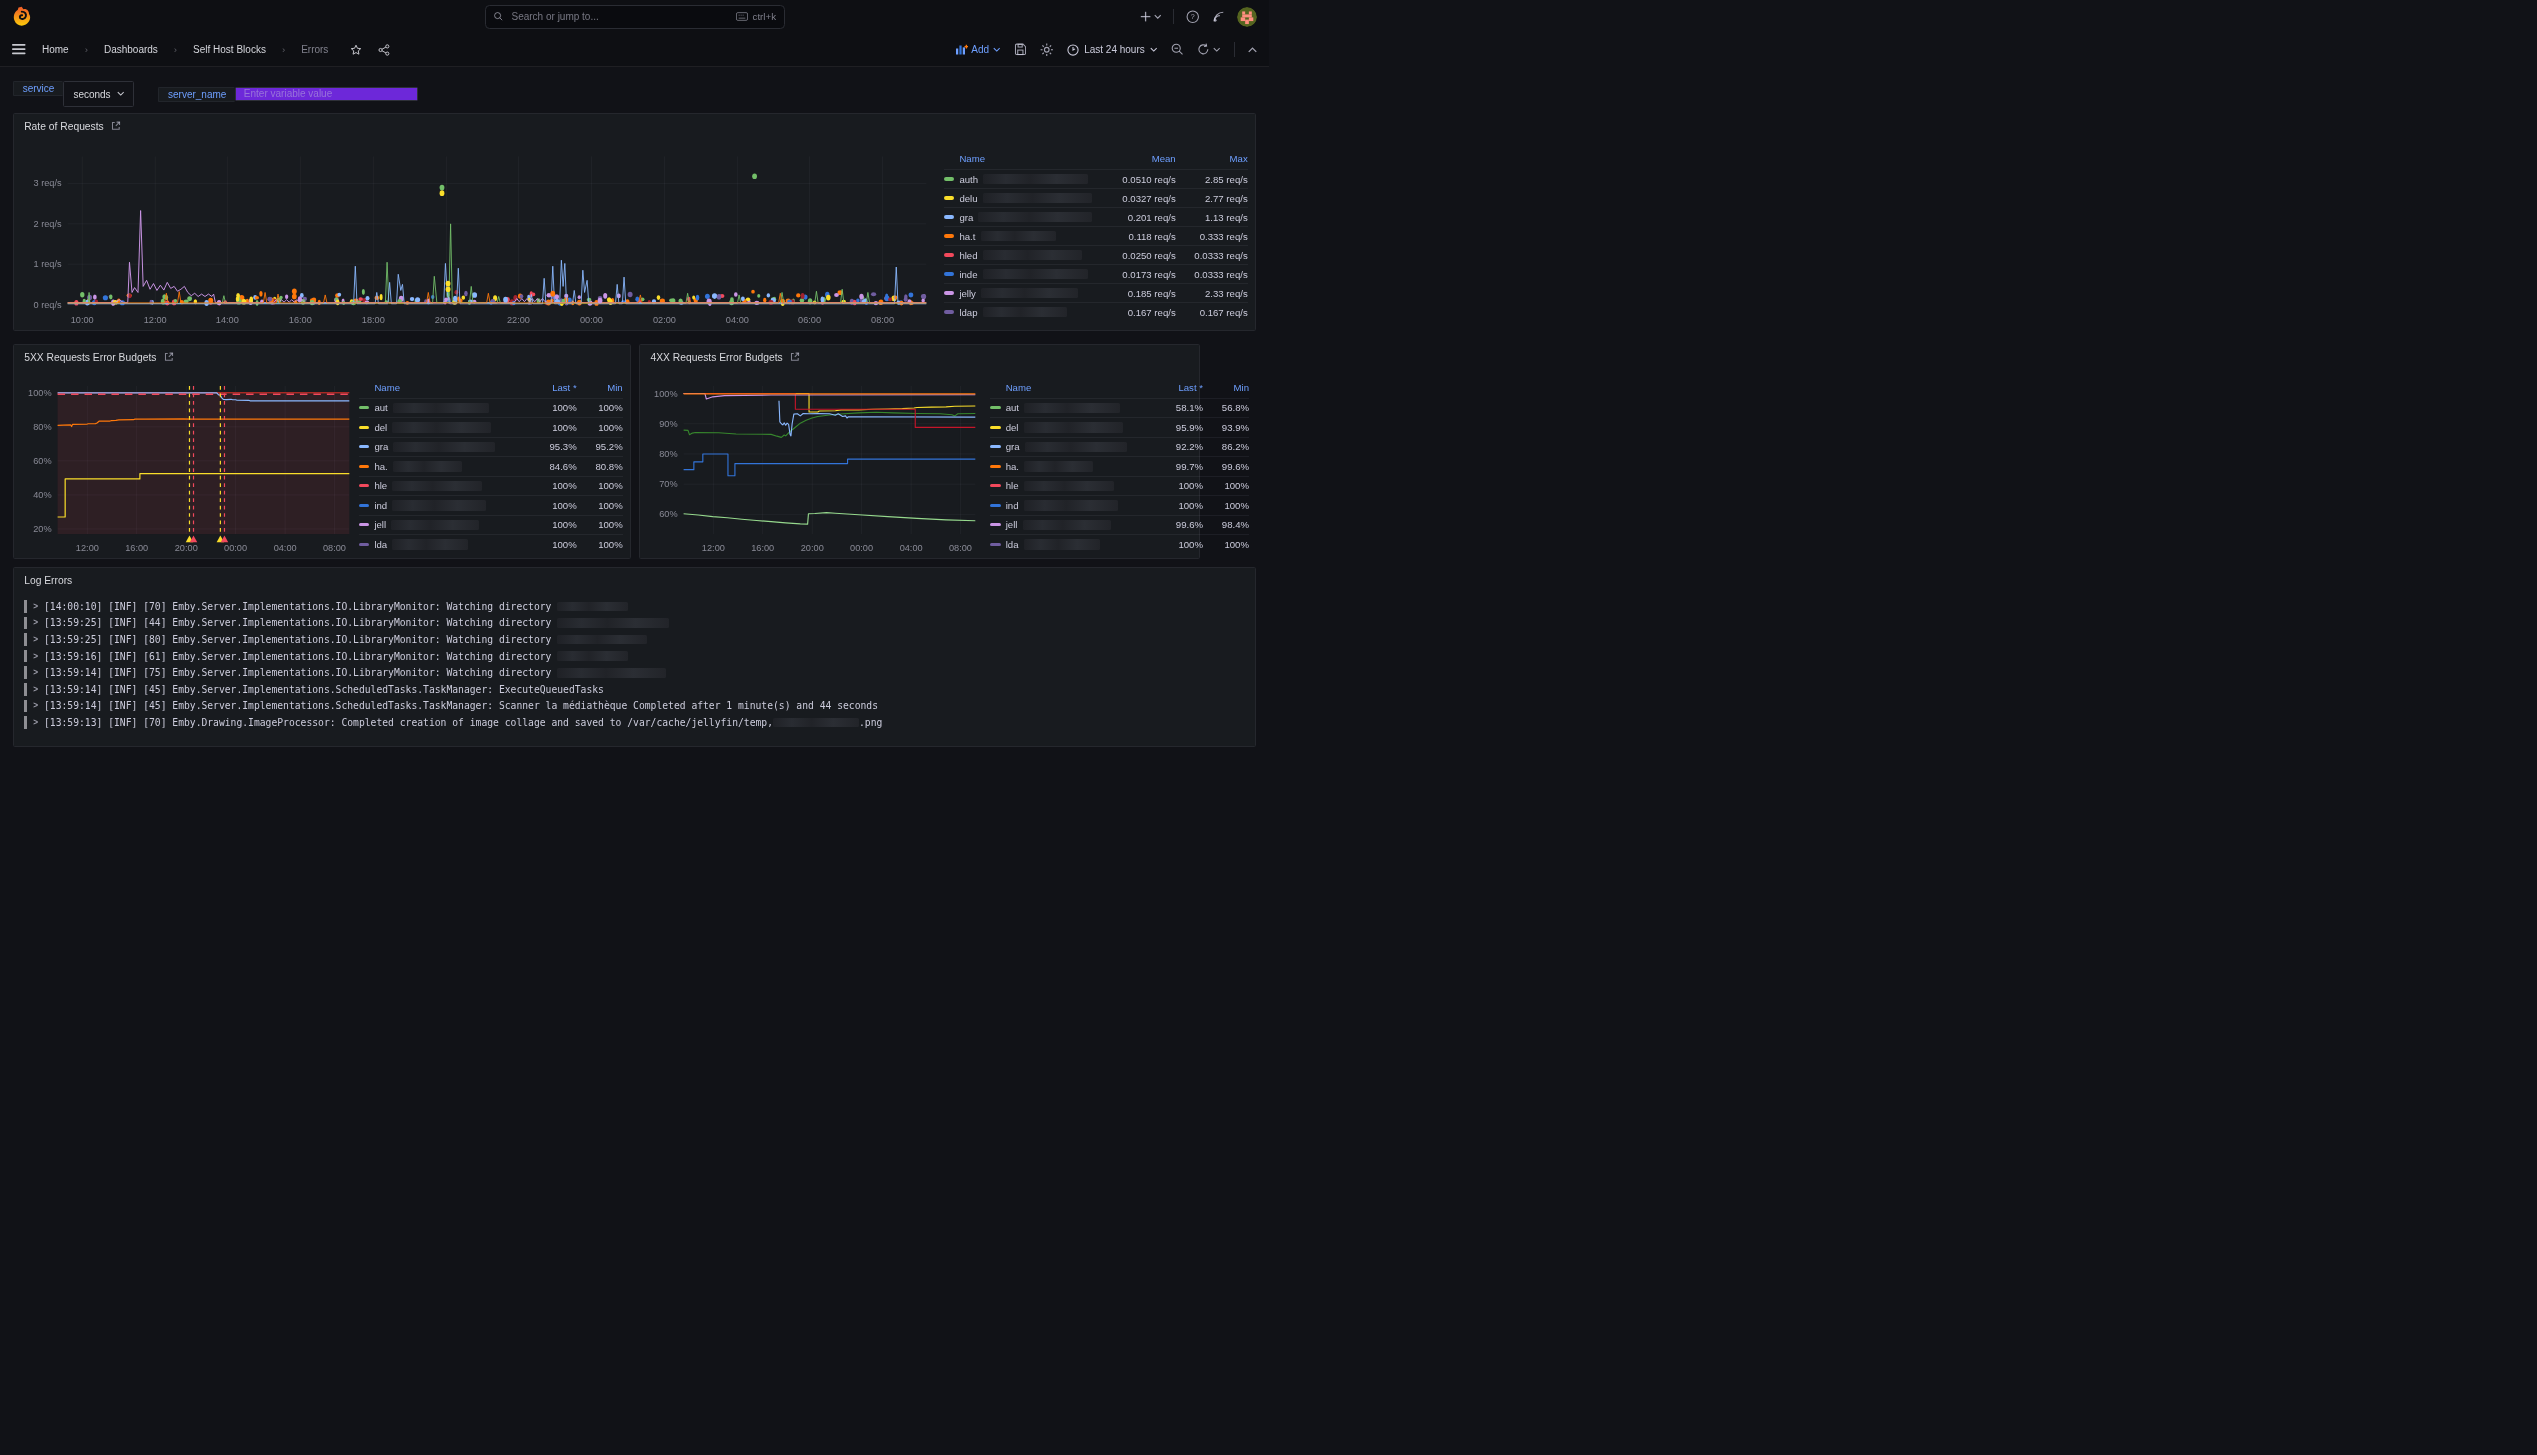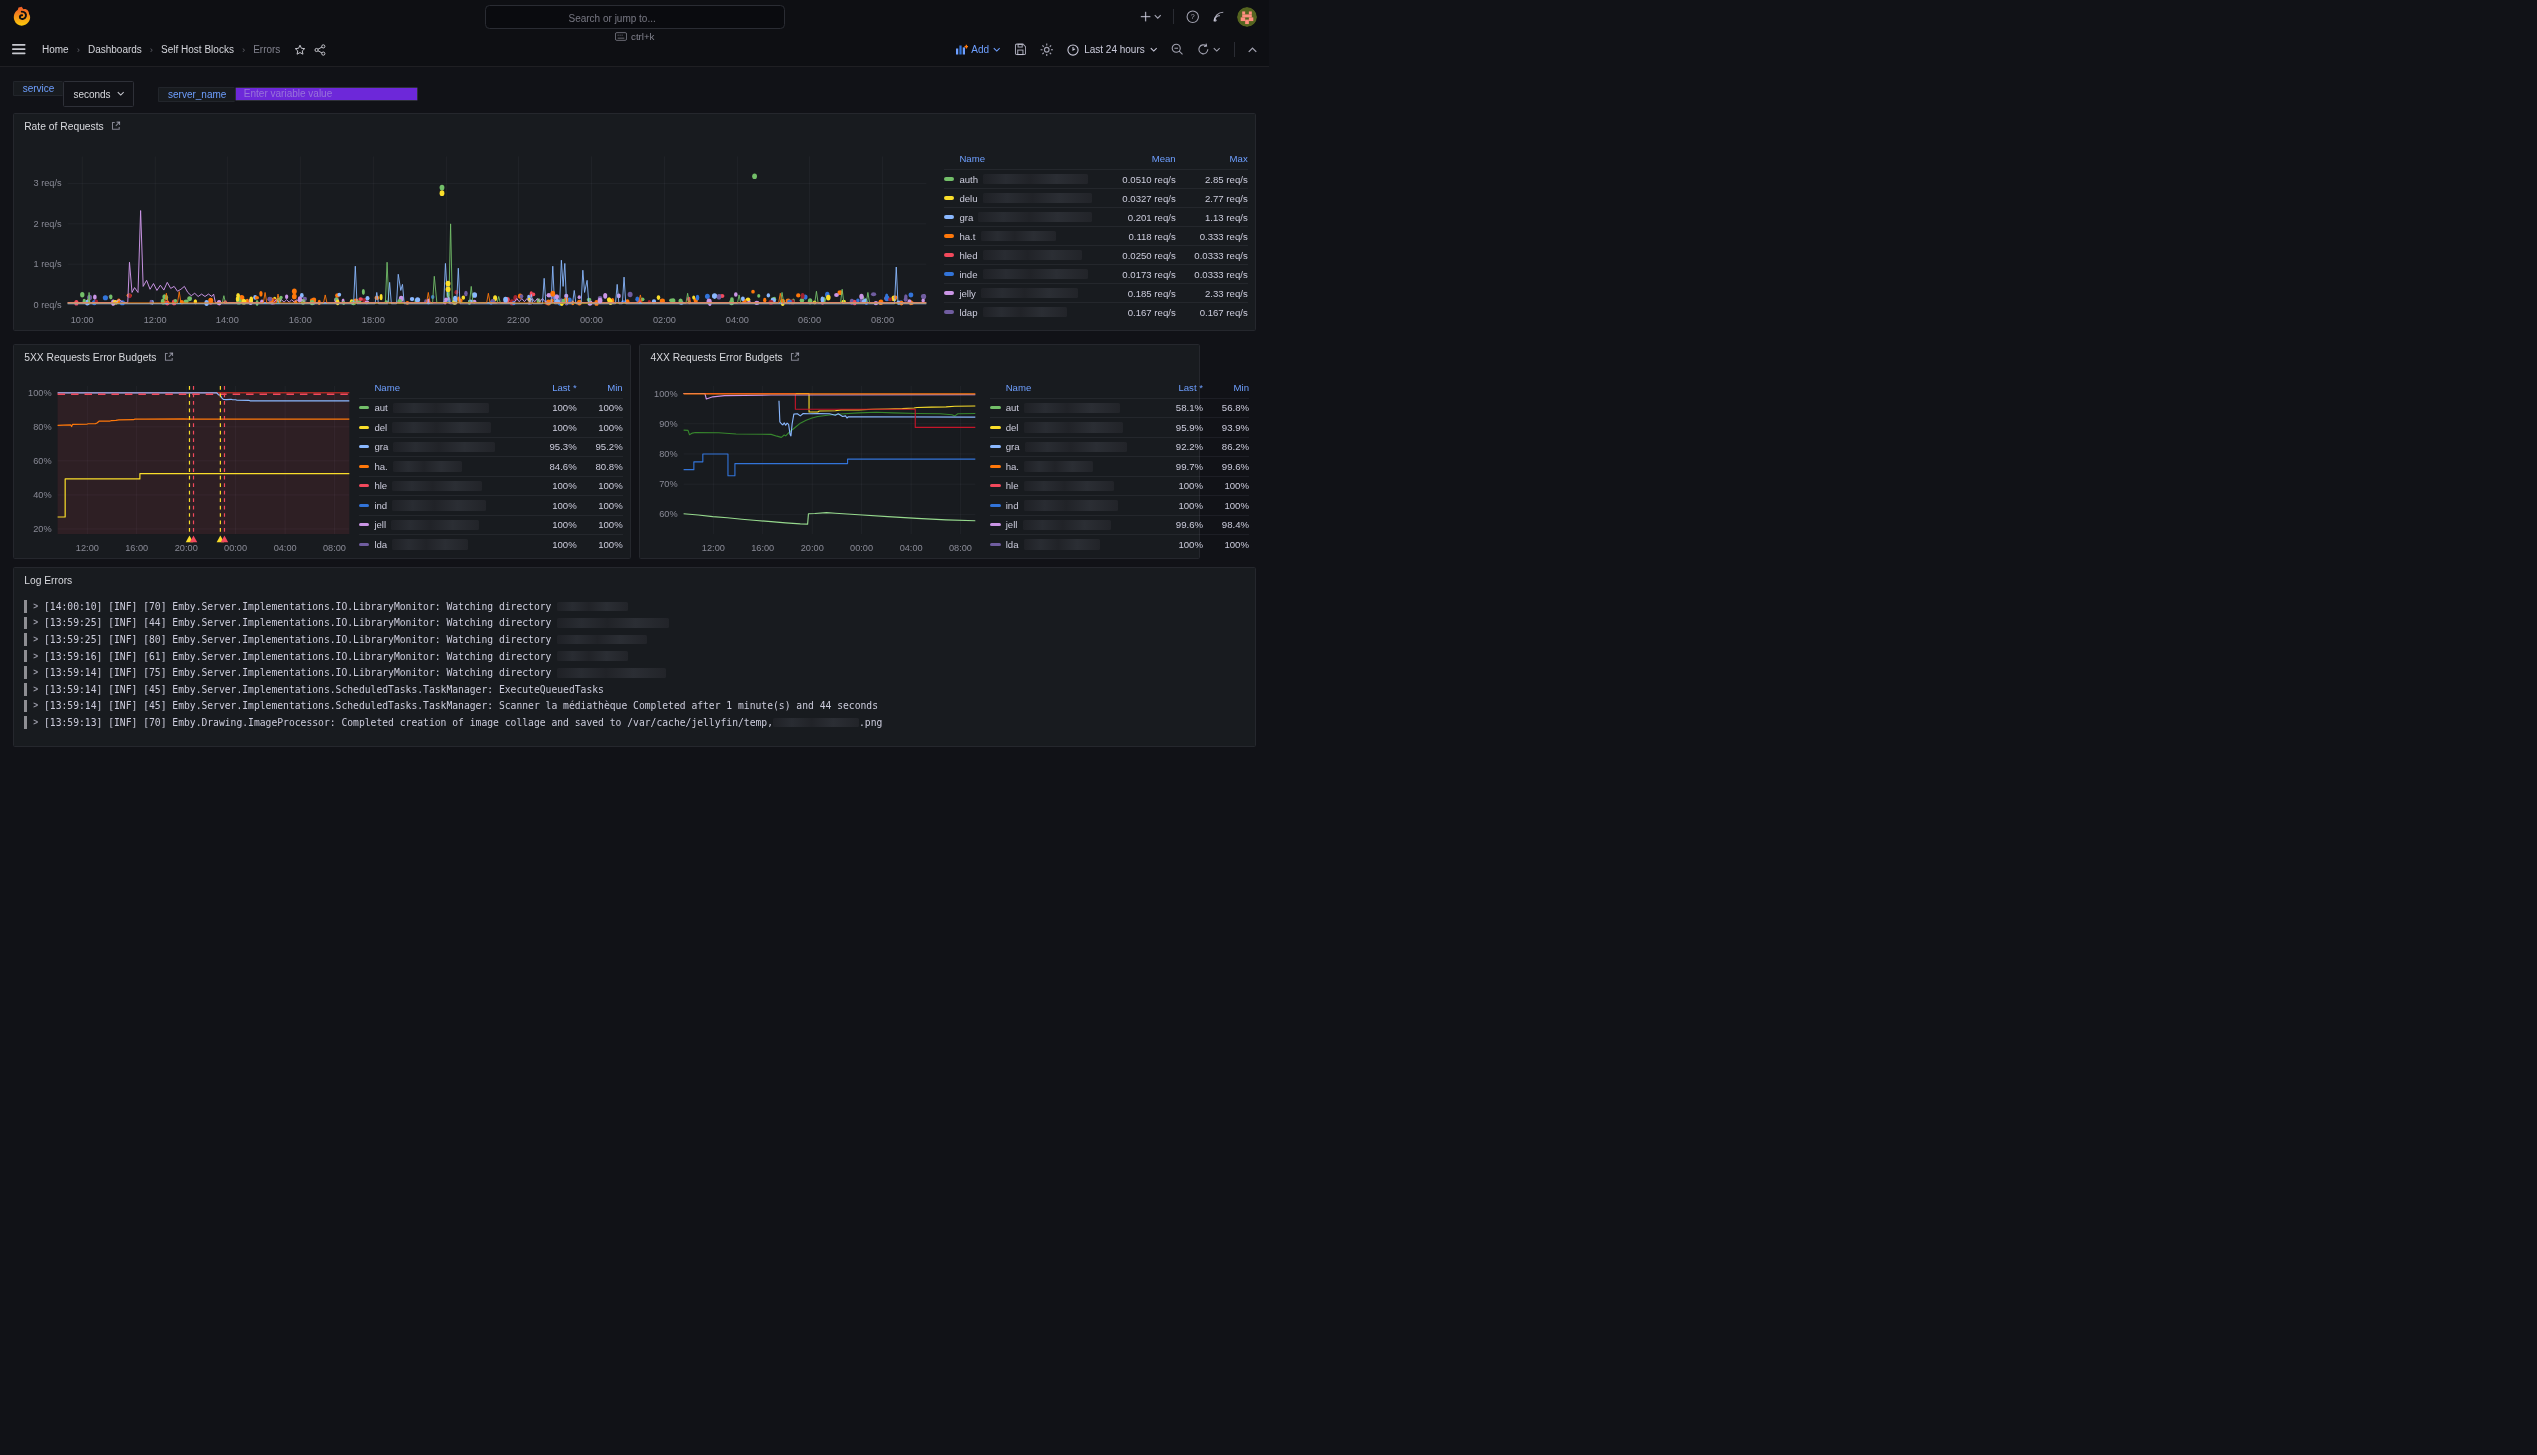--- a/index.html
+++ b/index.html
@@ -4,32 +4,32 @@
 <style>
   html,body{margin:0;padding:0;width:1269px;height:727px;overflow:hidden;
     background:#111217;font-family:"Liberation Sans",sans-serif;color:#ccccdc;}
   *{box-sizing:border-box;}
   svg{display:block;}
   
   .topnav{position:relative;height:33px;background:#0e0f13;display:flex;align-items:center;padding:0 12px;}
   .logo{width:19.5px;height:21px;}
   .searchbox{position:absolute;left:50%;transform:translateX(-50%);top:4.5px;width:300px;height:24px;
     background:#0a0b0f;border:0.7px solid #2a2c33;border-radius:4.5px;display:flex;align-items:center;
-    padding:0 7.5px;gap:6px;color:rgba(204,204,220,.65);flex-direction:column;}
+    padding:0 7.5px;gap:6px;color:rgba(204,204,220,.65);}
   .searchbox input{flex:1;background:transparent;border:none;outline:none;color:#ccccdc;font-size:10px;}
   .searchbox input::placeholder{color:rgba(204,204,220,.55);}
   .kbd{display:flex;align-items:center;gap:4.5px;font-size:9.7px;color:rgba(204,204,220,.6);justify-content:flex-end;}
   .nav-right{margin-left:auto;display:flex;align-items:center;gap:12px;color:rgba(204,204,220,.75);}
   .vdiv{width:0.7px;height:15px;background:#2a2c33;}
   .iconbtn{display:flex;align-items:center;gap:3px;cursor:pointer;color:rgba(204,204,220,.78);}
   .avatar{width:20px;height:20px;border-radius:50%;overflow:hidden;}
   
   .toolbar{height:34px;background:#0e0f13;border-bottom:0.7px solid rgba(255,255,255,.07);
     display:flex;align-items:center;padding:0 12px;gap:7.5px;}
-  .crumbs{display:flex;align-items:center;gap:8px;font-size:10px;margin-left:9px;}
+  .crumbs{display:flex;align-items:center;gap:16px;font-size:10px;margin-left:9px;}
   .crumb{color:#d5d6dc;cursor:pointer;}
   .crumb.current{color:rgba(204,204,220,.6);}
   .crumb-sep{color:rgba(204,204,220,.4);font-size:9.7px;}
   .tb-right{margin-left:auto;display:flex;align-items:center;gap:13.5px;color:rgba(204,204,220,.78);}
   .addbtn{display:flex;align-items:center;gap:3.7px;color:#6e9fff;font-size:10px;cursor:pointer;}
   .timebtn{display:flex;align-items:center;gap:5.2px;font-size:10px;color:#ccccdc;cursor:pointer;}
   
   .vars{position:absolute;left:12.7px;top:81px;display:flex;gap:5.2px;align-items:center;}
   .varlabel{height:15px;display:flex;align-items:center;padding:0 9px;background:#181b1f;
     border:0.7px solid #22252b;border-radius:1.5px;color:#6e9fff;font-size:10px;}

